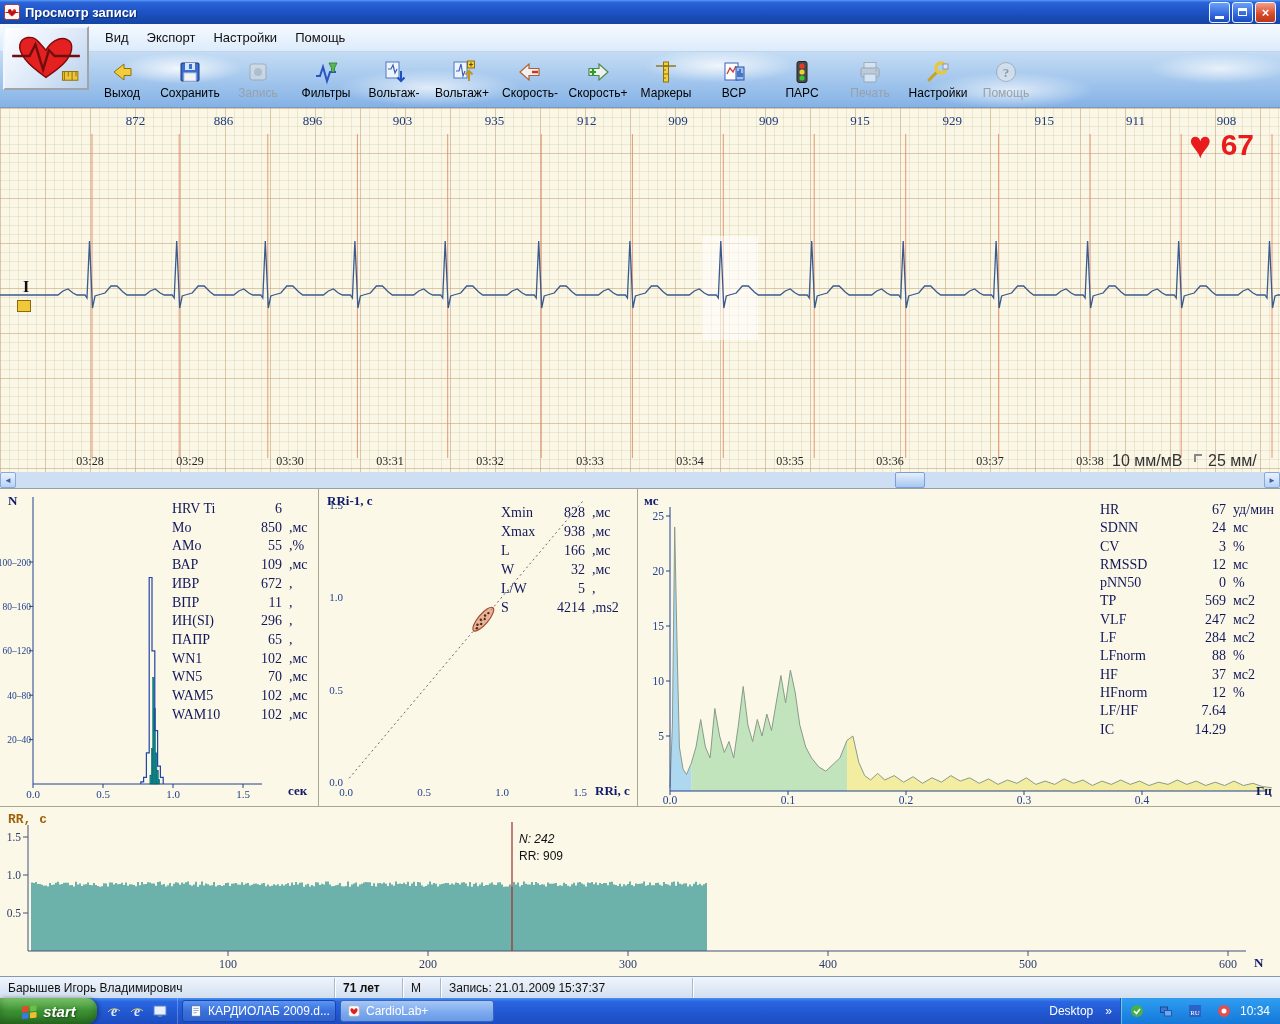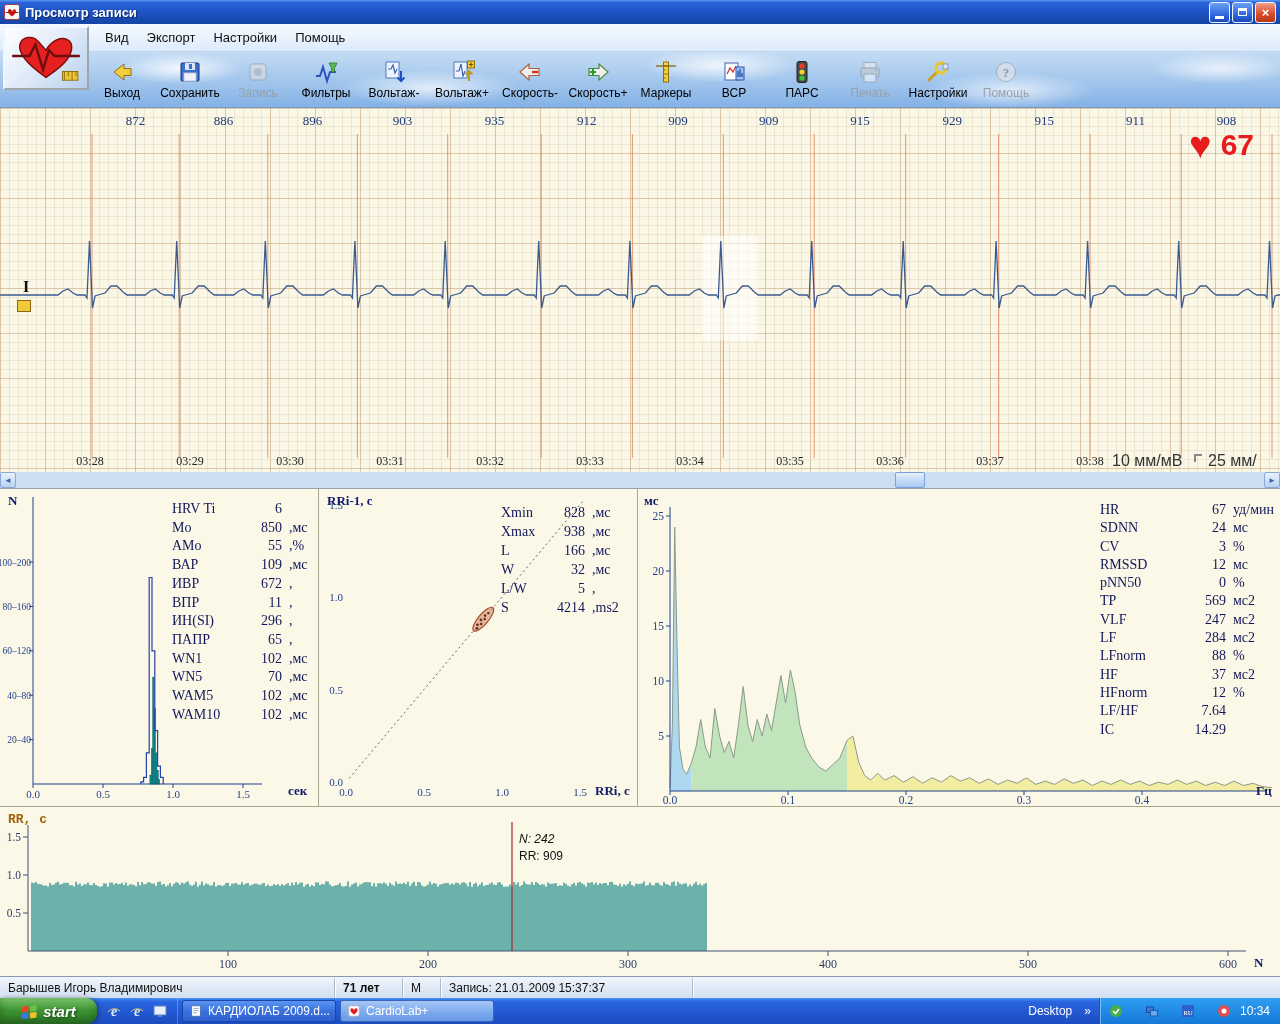--- a/index.html
+++ b/index.html
@@ -649,21 +649,21 @@
             </svg>
           </span>
           <span>CardioLab+</span>
         </div>
       </div>
     <div class="desktop-zone">
       <span>Desktop</span>
       <span>»</span>
     </div>
     <div class="tray">
-      <span id="tray-icons" style="display:flex;gap:22px;align-items:center;">
+      <span id="tray-icons" style="display:flex;gap:15px;align-items:center;">
           <span class="tray-icon">
             <svg viewBox="0 0 14 14">
               <circle cx="7" cy="7" r="6" fill="#48b048"></circle>
               <path d="M4 7 L6.5 9.5 L10 5" stroke="#fff" stroke-width="1.6" fill="none"></path>
             </svg>
           </span>
           <span class="tray-icon">
             <svg viewBox="0 0 14 14">
               <rect x="1.5" y="3" width="7" height="5.5" fill="#3a78d8" stroke="#1a4898"></rect>
               <rect x="5.5" y="6.5" width="7" height="5.5" fill="#6aa8f0" stroke="#2a58a8"></rect>

